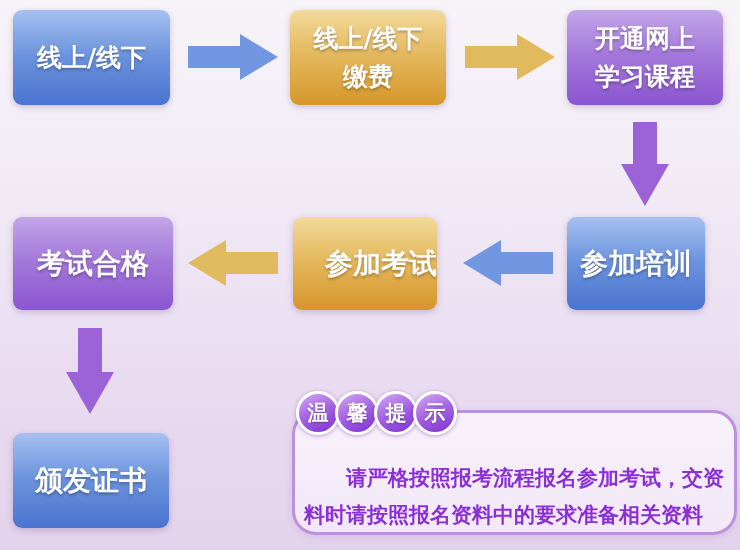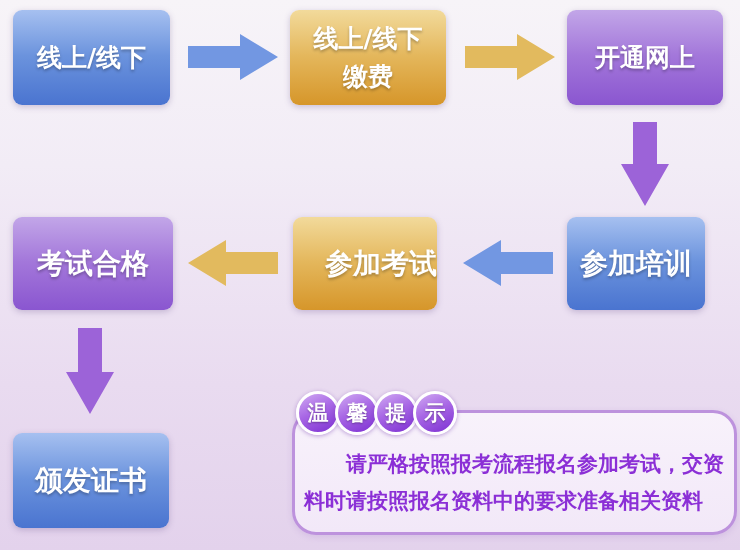--- a/index.html
+++ b/index.html
@@ -32,21 +32,21 @@
   
   .tip-panel {
     position:absolute;
     left:292px; top:410px; width:445px; height:125px;
     border:3px solid #bd92dd;
     border-radius:24px;
     background:linear-gradient(180deg,#f8f2fb 0%,#f2e8f8 100%);
     box-shadow:0 2px 6px rgba(130,80,180,.15);
   }
   .tip-text {
-    padding:33px 9px 0 9px;
+    padding:47px 9px 0 9px;
     text-indent:2em;
     font-size:21px;
     line-height:37px;
     font-weight:bold;
     color:#8b2fd6;
   }
   .tip-title {
     position:absolute;
     left:296px; top:391px;
     display:flex;
@@ -80,20 +80,21 @@
   <span class="line">线上/线下</span>
   <span class="line">缴费</span>
 </div>
 
 <svg class="arrow" style="left:465px; top:34px;" width="90" height="46" viewBox="0 0 90 46">
   <polygon points="0,12 52,12 52,0 90,23 52,46 52,34 0,34" fill="#e2ba5e"></polygon>
 </svg>
 
 <div class="flow-box grad-purple" style="left:567px; top:10px; width:156px; height:95px;">
   <span class="line">开通网上</span>
+  <span class="line">学习课程</span>
 </div>
 
 <svg class="arrow" style="left:621px; top:122px;" width="48" height="84" viewBox="0 0 48 84">
   <polygon points="12,0 36,0 36,42 48,42 24,84 0,42 12,42" fill="#9c63d8"></polygon>
 </svg>
 
 <div class="flow-box grad-blue single" style="left:567px; top:217px; width:138px; height:93px;">
   <span class="line">参加培训</span>
 </div>
 

